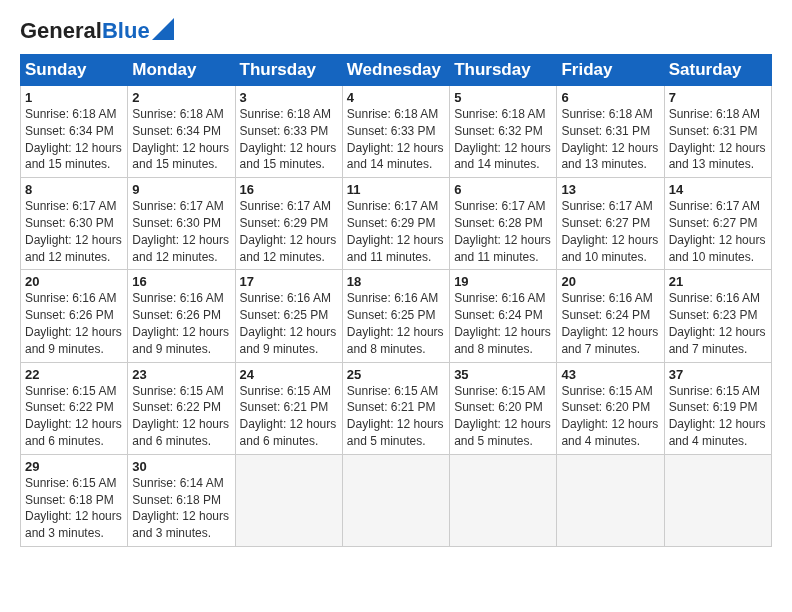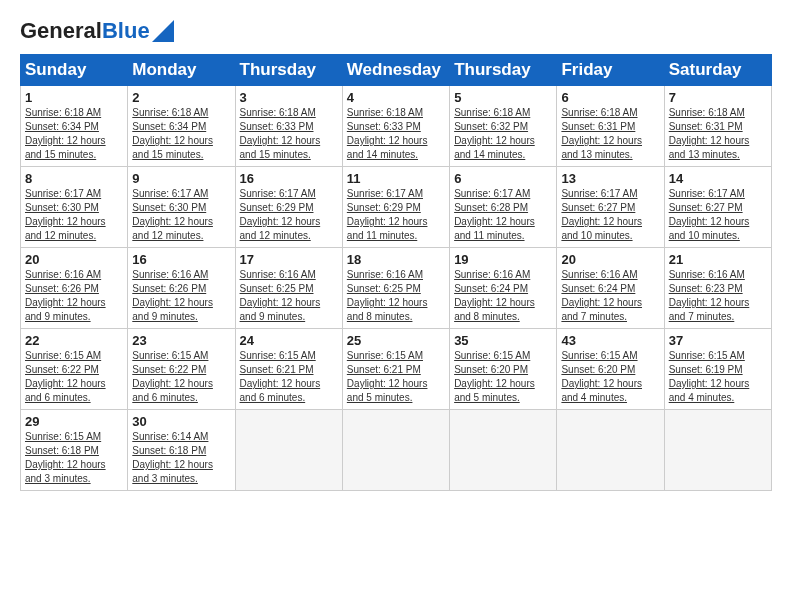--- a/index.html
+++ b/index.html
@@ -71,33 +71,32 @@
       background: #f5f5f5;
     }
     .day-num {
       font-size: 13px;
       font-weight: bold;
       color: #222;
       display: block;
       margin-bottom: 1px;
     }
     .day-info {
-      font-size: 10px;
+      font-size: 12px;
       color: #333;
       line-height: 1.4;
-      text-decoration: underline;
     }
   </style>
 </head>
 <body>
 
 <div class="page">
   <div class="header">
     <div class="logo">
-      <div style="display:flex;align-items:flex-end;">
+      <div style="display:flex;align-items:center;">
         <span class="logo-text">
           <span style="color:#222;">General</span><span style="color:#1565c0;">Blue</span>
         </span>
         <svg width="22" height="22" viewBox="0 0 22 22" style="margin-left:2px;margin-top:-4px;">
           <polygon points="0,22 22,0 22,22" fill="#1565c0"></polygon>
         </svg>
       </div>
     </div>
     <div class="title-block">
       <div class="month-title"></div>

